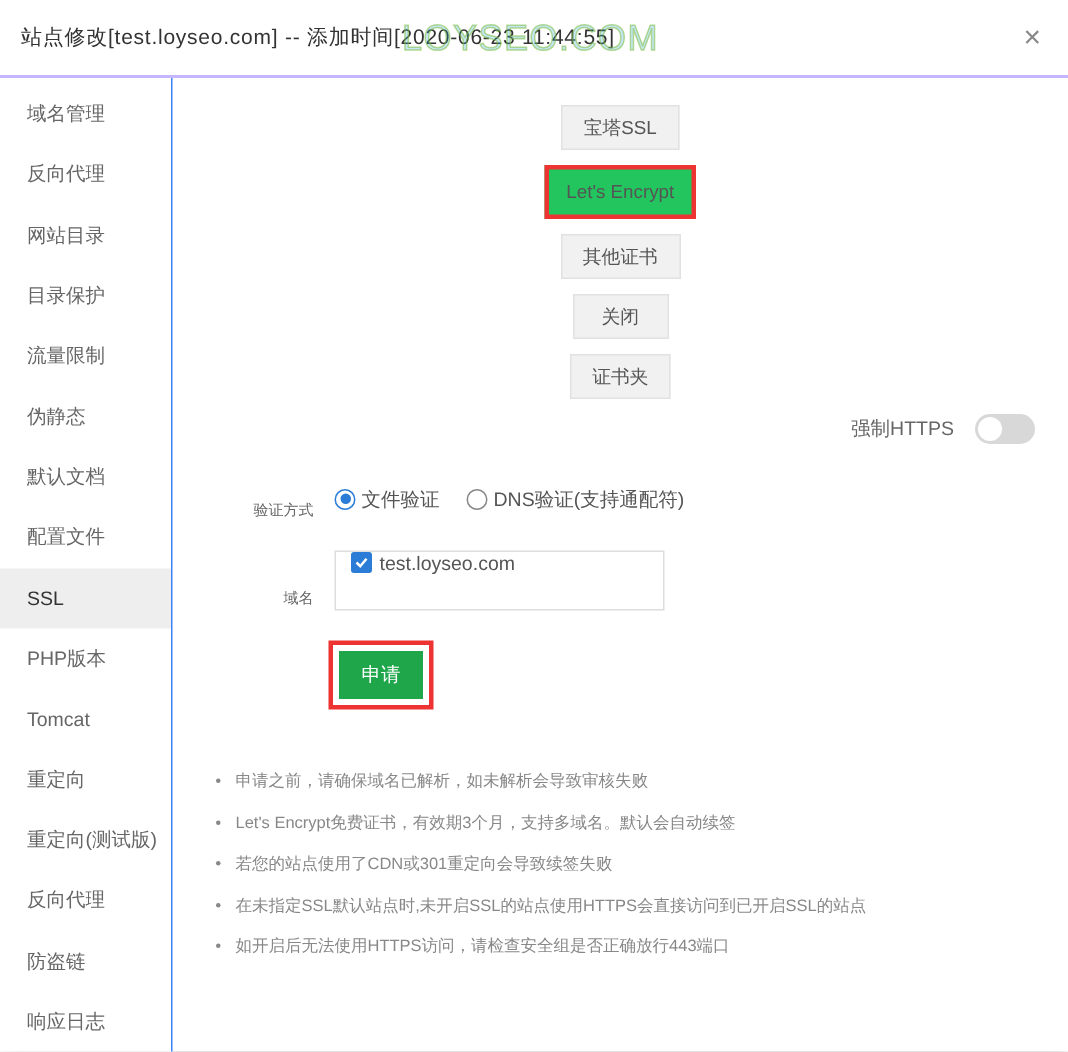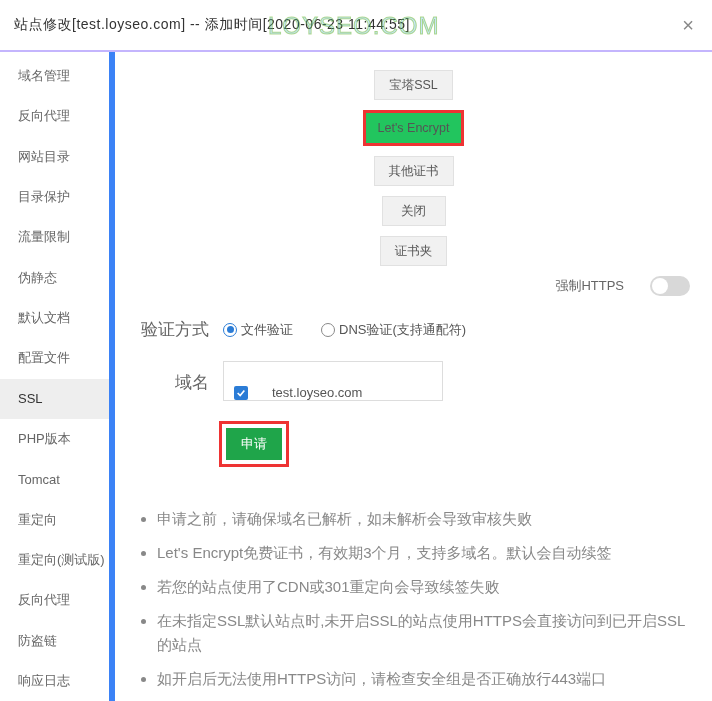--- a/index.html
+++ b/index.html
@@ -3,44 +3,44 @@
   <meta charset="utf-8">
   <style>
     * { margin:0; padding:0; box-sizing:border-box; }
     body { font-family:"Microsoft YaHei","PingFang SC",Arial,sans-serif; font-size:13px; color:#555; background:#fff; }
     .modal { width:712px; height:701px; background:#fff; box-shadow:0 3px 12px rgba(0,0,0,.35); position:relative; display:flex; flex-direction:column; }
     .header { height:52px; display:flex; align-items:center; padding:0 18px 0 14px; border-bottom:2px solid #c4b5fd; }
     .title { font-size:14px; color:#333; letter-spacing:.5px; }
     .watermark { position:absolute; left:268px; top:12px; font-size:24px; font-weight:400; color:rgba(40,160,220,.25); -webkit-text-stroke:1px rgba(120,190,60,.55); letter-spacing:1px; font-family:Arial,sans-serif; pointer-events:none; }
     .close { margin-left:auto; font-size:20px; color:#888; cursor:pointer; line-height:1; }
     .body { flex:1; display:flex; min-height:0; }
-    .sidebar { width:115px; background:#fff; border-right:6px solid #3b82f6; display:flex; flex-direction:column; padding-top:4px; overflow:hidden; }
+    .sidebar { width:115px; background:#fff; border-right:1px solid #3b82f6; display:flex; flex-direction:column; padding-top:4px; overflow:hidden; }
     .side-item { height:42px; display:flex; align-items:center; padding-left:18px; font-size:13px; color:#666; cursor:pointer; }
     .side-item.active { background:#eee; color:#333; }
     .content { flex:1; padding:18px 22px 16px 22px; overflow:auto; }
     .tabrow { display:flex; align-items:center; gap:10px; margin-bottom:22px;flex-direction:column; }
     .tab { min-width:64px; padding:0 14px; height:30px; display:flex; align-items:center; justify-content:center; font-size:12.5px; color:#555; background:#f1f1f1; border:1px solid #e1e1e1; cursor:pointer; }
     .tab.active { border:3px solid #e33; background:#22c55e; height:36px; padding:0 12px; }
-    .switch-wrap { margin-left:auto; display:flex; align-items:center; gap:26px; font-size:13px; color:#666; }
+    .switch-wrap { margin-left:auto; display:flex; align-items:center; gap:14px; font-size:13px; color:#666; }
     .switch { width:40px; height:20px; border-radius:10px; background:#d8d8d8; position:relative; cursor:pointer; }
     .switch::after { content:""; width:16px; height:16px; border-radius:50%; background:#fff; position:absolute; top:2px; left:2px; }
     .field-row { display:flex; align-items:center; margin-bottom:20px; }
-    .field-lbl { width:86px; text-align:right; padding-right:14px; font-size:17px; color:#666; }
-    .radio-group { display:flex; gap:28px; align-items:center; }
+    .field-lbl { width:86px; text-align:right; padding-right:14px; font-size:10px; color:#666;margin-top:15px; }
+    .radio-group { display:flex; gap:18px; align-items:center; }
     .radio { display:flex; align-items:center; gap:4px; font-size:13px; color:#555; cursor:pointer; }
     .radio-circle { width:14px; height:14px; border:1px solid #888; border-radius:50%; display:inline-flex; align-items:center; justify-content:center; }
     .radio.checked .radio-circle { border-color:#2b7cd6; }
     .radio.checked .radio-circle::after { content:""; width:7px; height:7px; border-radius:50%; background:#2b7cd6; }
-    .domain-box { width:220px; height:40px; border:1px solid #ddd; display:flex; align-items:flex-end; padding:0 10px; gap:24px; }
+    .domain-box { width:220px; height:40px; border:1px solid #ddd; display:flex; align-items:flex-start; padding:0 10px; gap:5px; }
     .chk { width:14px; height:14px; border-radius:2px; background:#2b7cd6; display:inline-flex; align-items:center; justify-content:center; cursor:pointer; }
     .chk svg { width:10px; height:10px; }
     .btn-wrap { padding:4px; border:3px solid #e33; display:inline-block; margin-left:82px; margin-bottom:40px; }
     .apply-btn { width:56px; height:32px; background:#1fa54a; color:#fff; font-size:13px; display:flex; align-items:center; justify-content:center; border:none; cursor:pointer; }
     .notes { padding-left:20px; }
-    .notes li { font-size:15px; color:#888; margin-bottom:10px; list-style-type:disc; list-style-position:outside; line-height:1.6; }
+    .notes li { font-size:11px; color:#888; margin-bottom:10px; list-style-type:disc; list-style-position:outside; line-height:1.6; }
   </style>
 </head>
 <body>
 
 <div class="modal">
 
   <div class="header">
     <span class="title">站点修改[test.loyseo.com] -- 添加时间[2020-06-23 11:44:55]</span>
     <span class="watermark">LOYSEO.COM</span>
     <span class="close">×</span>

